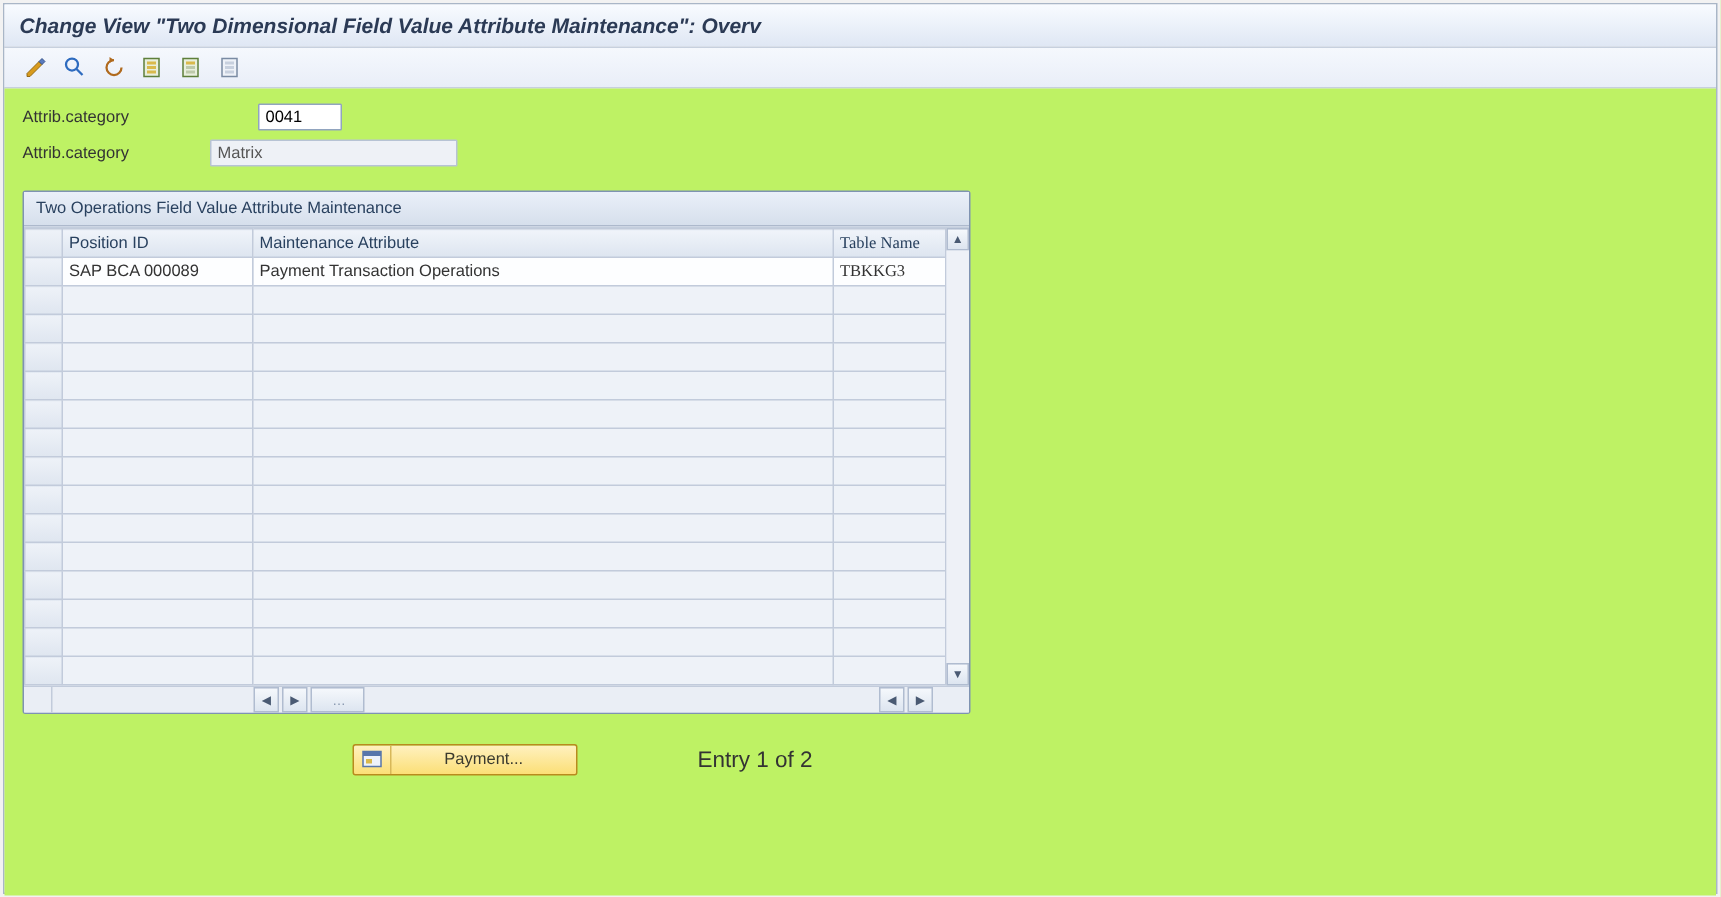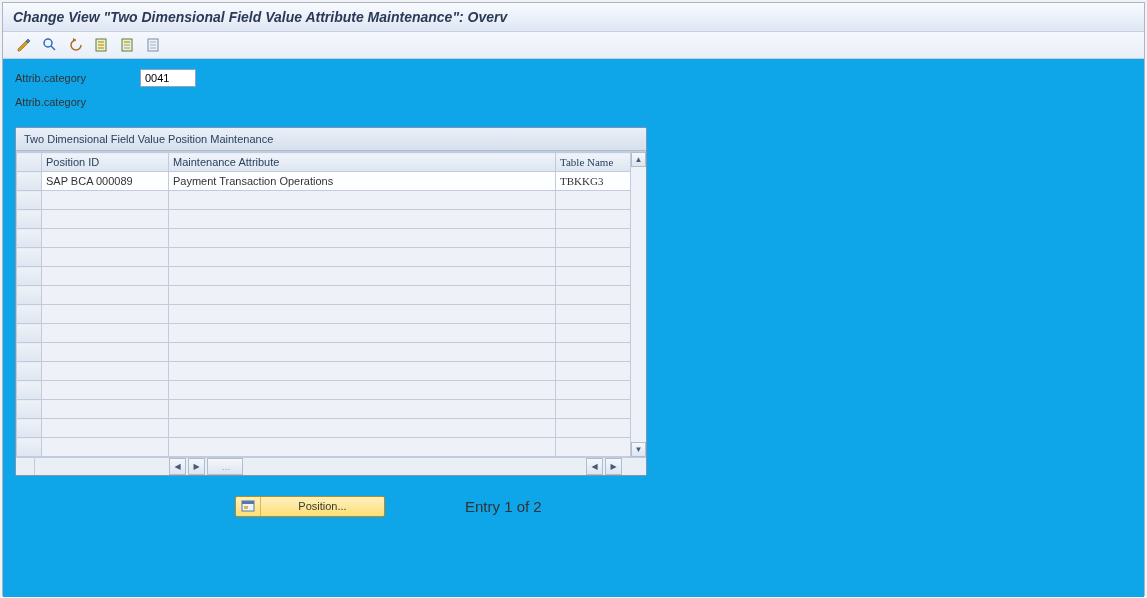--- a/index.html
+++ b/index.html
@@ -50,21 +50,21 @@
     display: flex;
     align-items: center;
     justify-content: center;
     border: 1px solid transparent;
     border-radius: 2px;
     cursor: pointer;
   }
   
   .content {
     padding: 8px 12px 0 12px;
-    background: #0ea5e9;
+    background: #bef264;
     height: calc(100% - 28px - 26px);
     box-sizing: border-box;
     position: relative;
   }
   .field-row {
     display: flex;
     align-items: center;
     height: 22px;
     margin-bottom: 2px;
   }
@@ -77,21 +77,21 @@
     height: 18px;
     line-height: 18px;
     padding: 0 4px;
     border: 1px solid #91a4bf;
     background: #fff;
     font-size: 11px;
     font-family: inherit;
     box-sizing: border-box;
     border-radius: 1px;
   }
-  .field-input.short { width: 56px; }
+  .field-input.short { width: 56px; margin-left: 32px; }
   .field-input.long  { width: 165px; }
   .field-input.readonly { background: #eef1f6; border-color: #b7c3d4; color:#555; }
   
   .panel {
     margin-top: 14px;
     width: 630px;
     border: 1px solid #7f93b2;
     background: #dfe6f0;
     border-radius: 2px;
   }
@@ -295,24 +295,25 @@
   </div>
 
   <div class="content">
 
     <div class="field-row">
       <span class="field-label">Attrib.category</span>
       <input class="field-input short" value="0041" style="">
     </div>
     <div class="field-row">
       <span class="field-label">Attrib.category</span>
+      <input class="field-input long readonly" readonly="" value="Matrix" style="">
     </div>
 
     <div class="panel">
-      <div class="panel-title">Two Dimensional Field Value Position Maintenance</div>
+      <div class="panel-title">Two Operations Field Value Attribute Maintenance</div>
 
       <div class="grid-wrapper">
         <div class="grid-inner">
           <table class="grid">
             <thead>
               <tr>
                 <th class="sel-col"></th>
                 <th class="col-attr">Position ID</th>
                 <th class="col-desc">Maintenance Attribute</th>
                 <th class="col-tbl">Table Name</th>
@@ -441,19 +442,19 @@
     <div class="position-row">
       <div class="pad"></div>
       <div class="position-btn">
         <span class="icon-box">
           <svg width="16" height="16">
               <rect x="2" y="3" width="12" height="10" fill="#eef3fa" stroke="#5776aa" stroke-width="1"></rect>
               <rect x="2" y="3" width="12" height="3" fill="#5776aa"></rect>
               <rect x="4" y="8" width="4" height="3" fill="#d9b94c"></rect>
             </svg>
         </span>
-        <span class="lbl">Position...</span>
+        <span class="lbl">Payment...</span>
       </div>
       <span class="entry-label">Entry 1 of 2</span>
     </div>
 
   </div>
 </div>
 
 </body></html>

